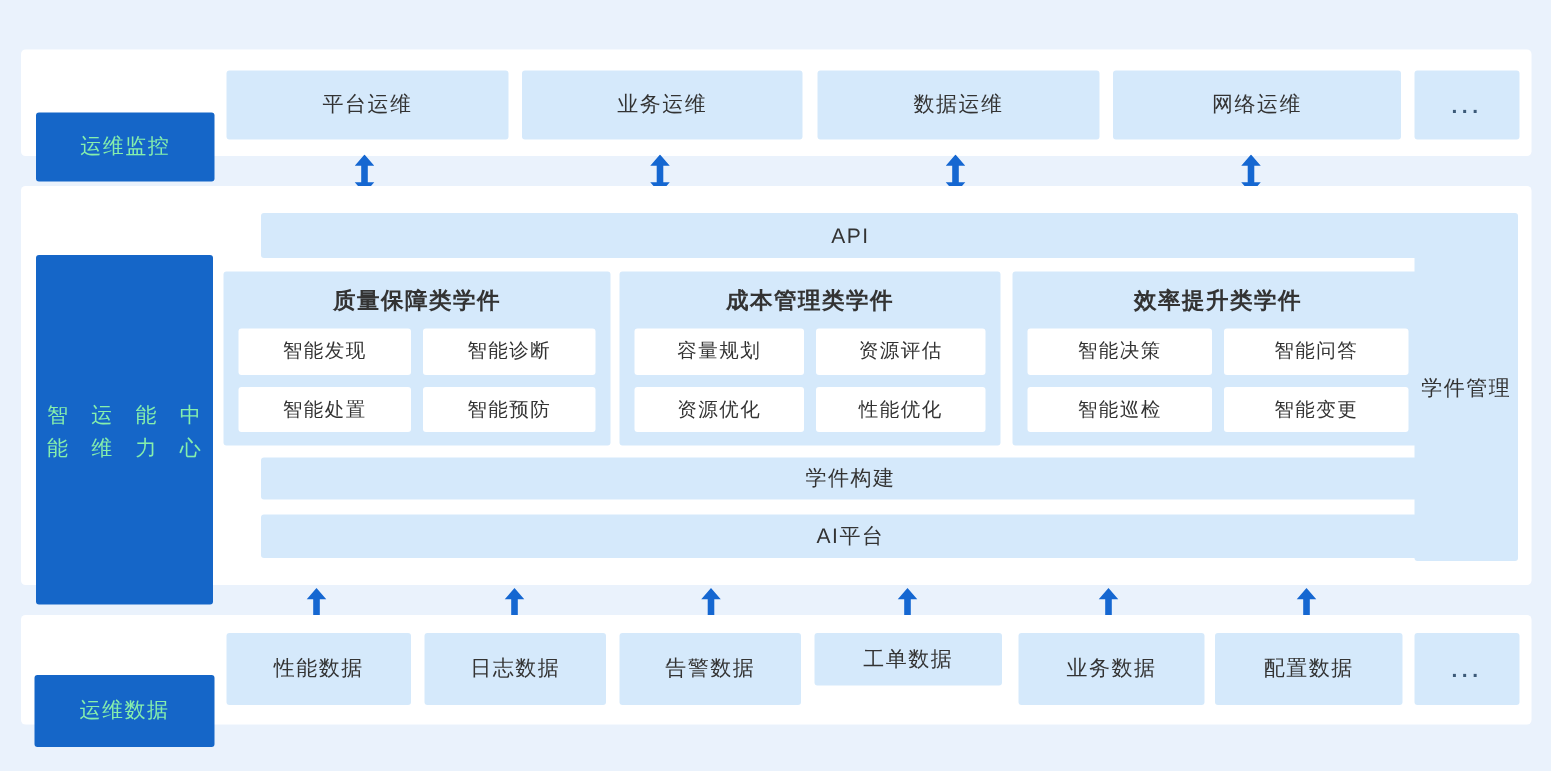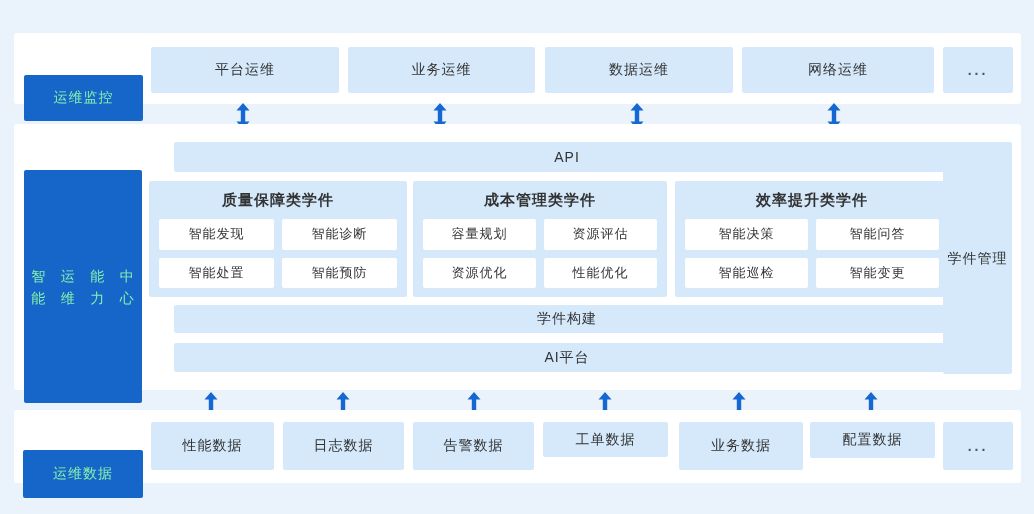--- a/index.html
+++ b/index.html
@@ -158,17 +158,17 @@
       </svg>
   </div>
 
   <div class="panel panel-bot">
     <div class="box" style="left:137px;top:12px;width:123px;height:48px">性能数据</div>
     <div class="box dark" style="left:9px;top:12px;width:120px;height:48px">运维数据</div>
     <div class="box" style="left:269px;top:12px;width:121px;height:48px">日志数据</div>
     <div class="box" style="left:399px;top:12px;width:121px;height:48px">告警数据</div>
     <div class="box" style="left:529px;top:12px;width:125px;height:35px">工单数据</div>
     <div class="box" style="left:665px;top:12px;width:124px;height:48px">业务数据</div>
-    <div class="box" style="left:796px;top:12px;width:125px;height:36px">配置数据</div>
+    <div class="box" style="left:796px;top:12px;width:125px;height:48px">配置数据</div>
     <div class="box more" style="left:929px;top:12px;width:70px;height:48px">...</div>
   </div>
 
 </div>
 
 </body></html>

